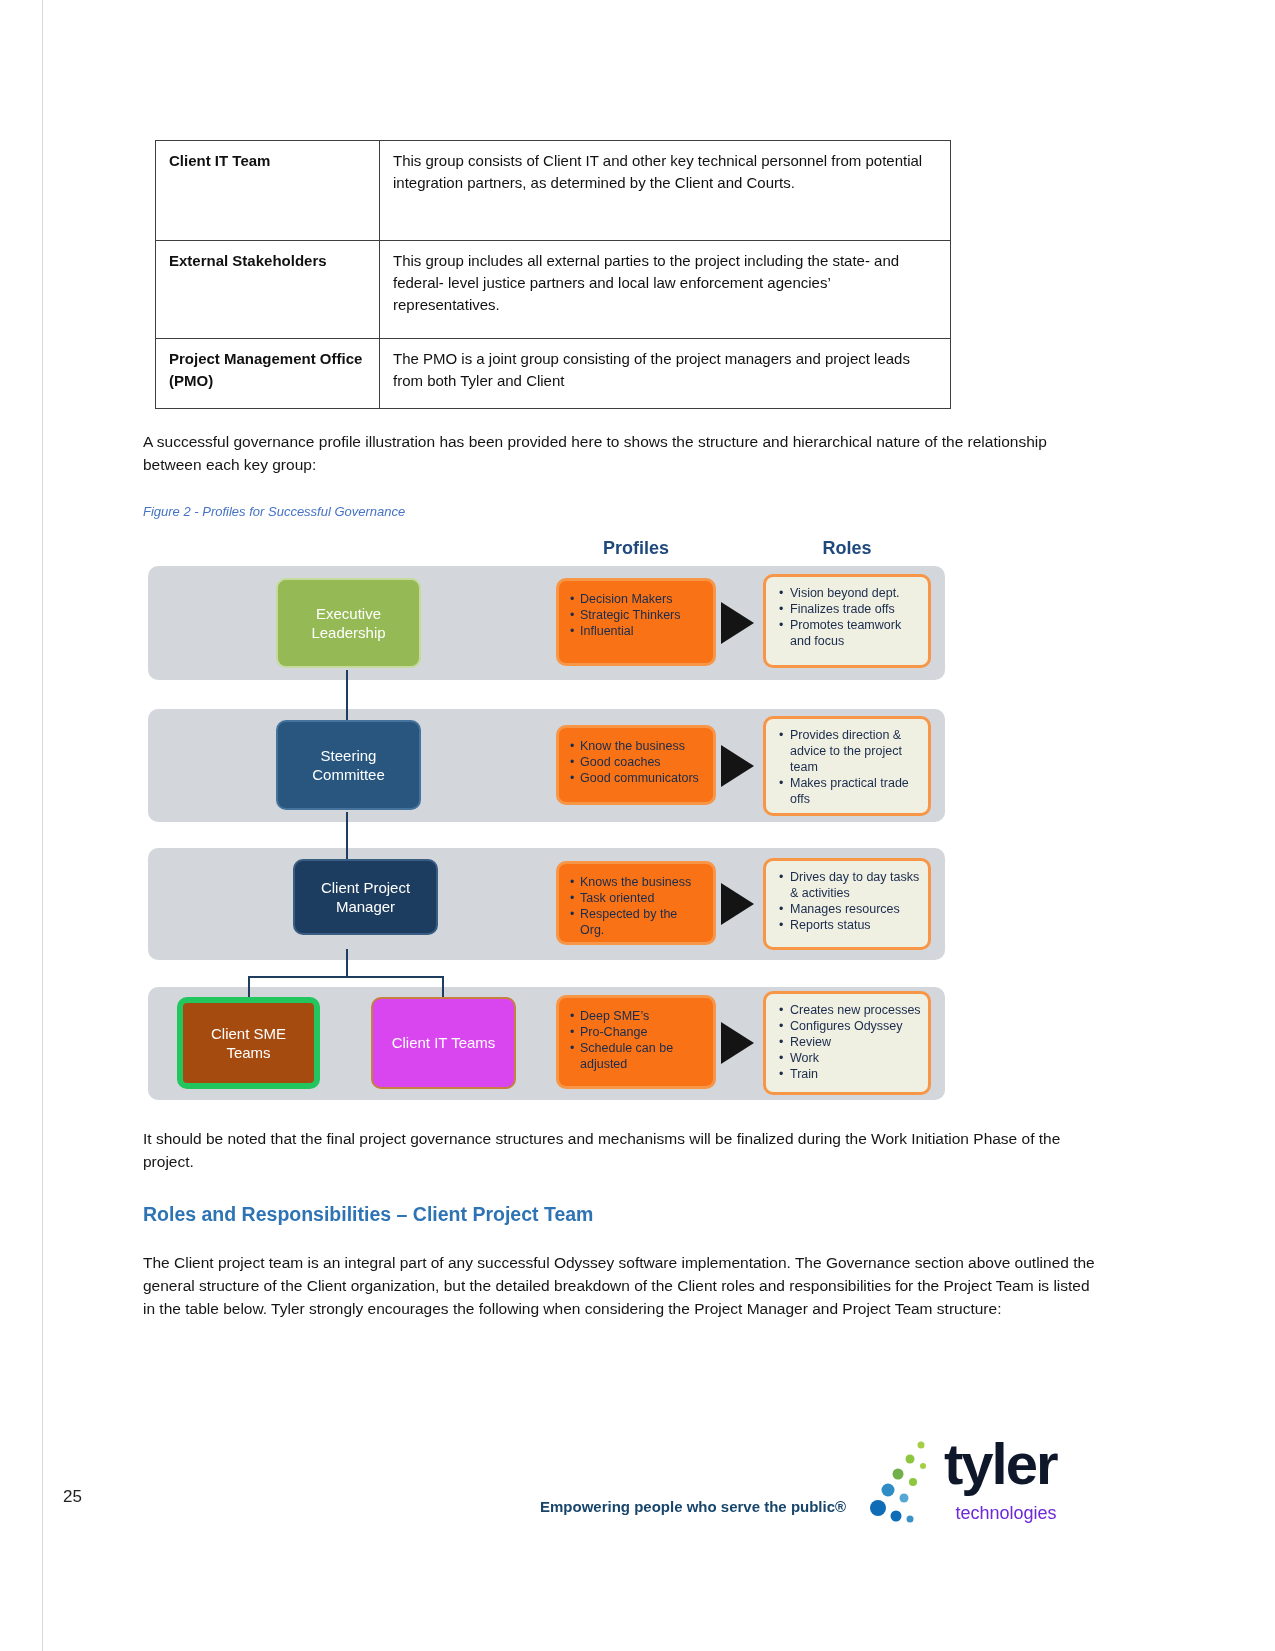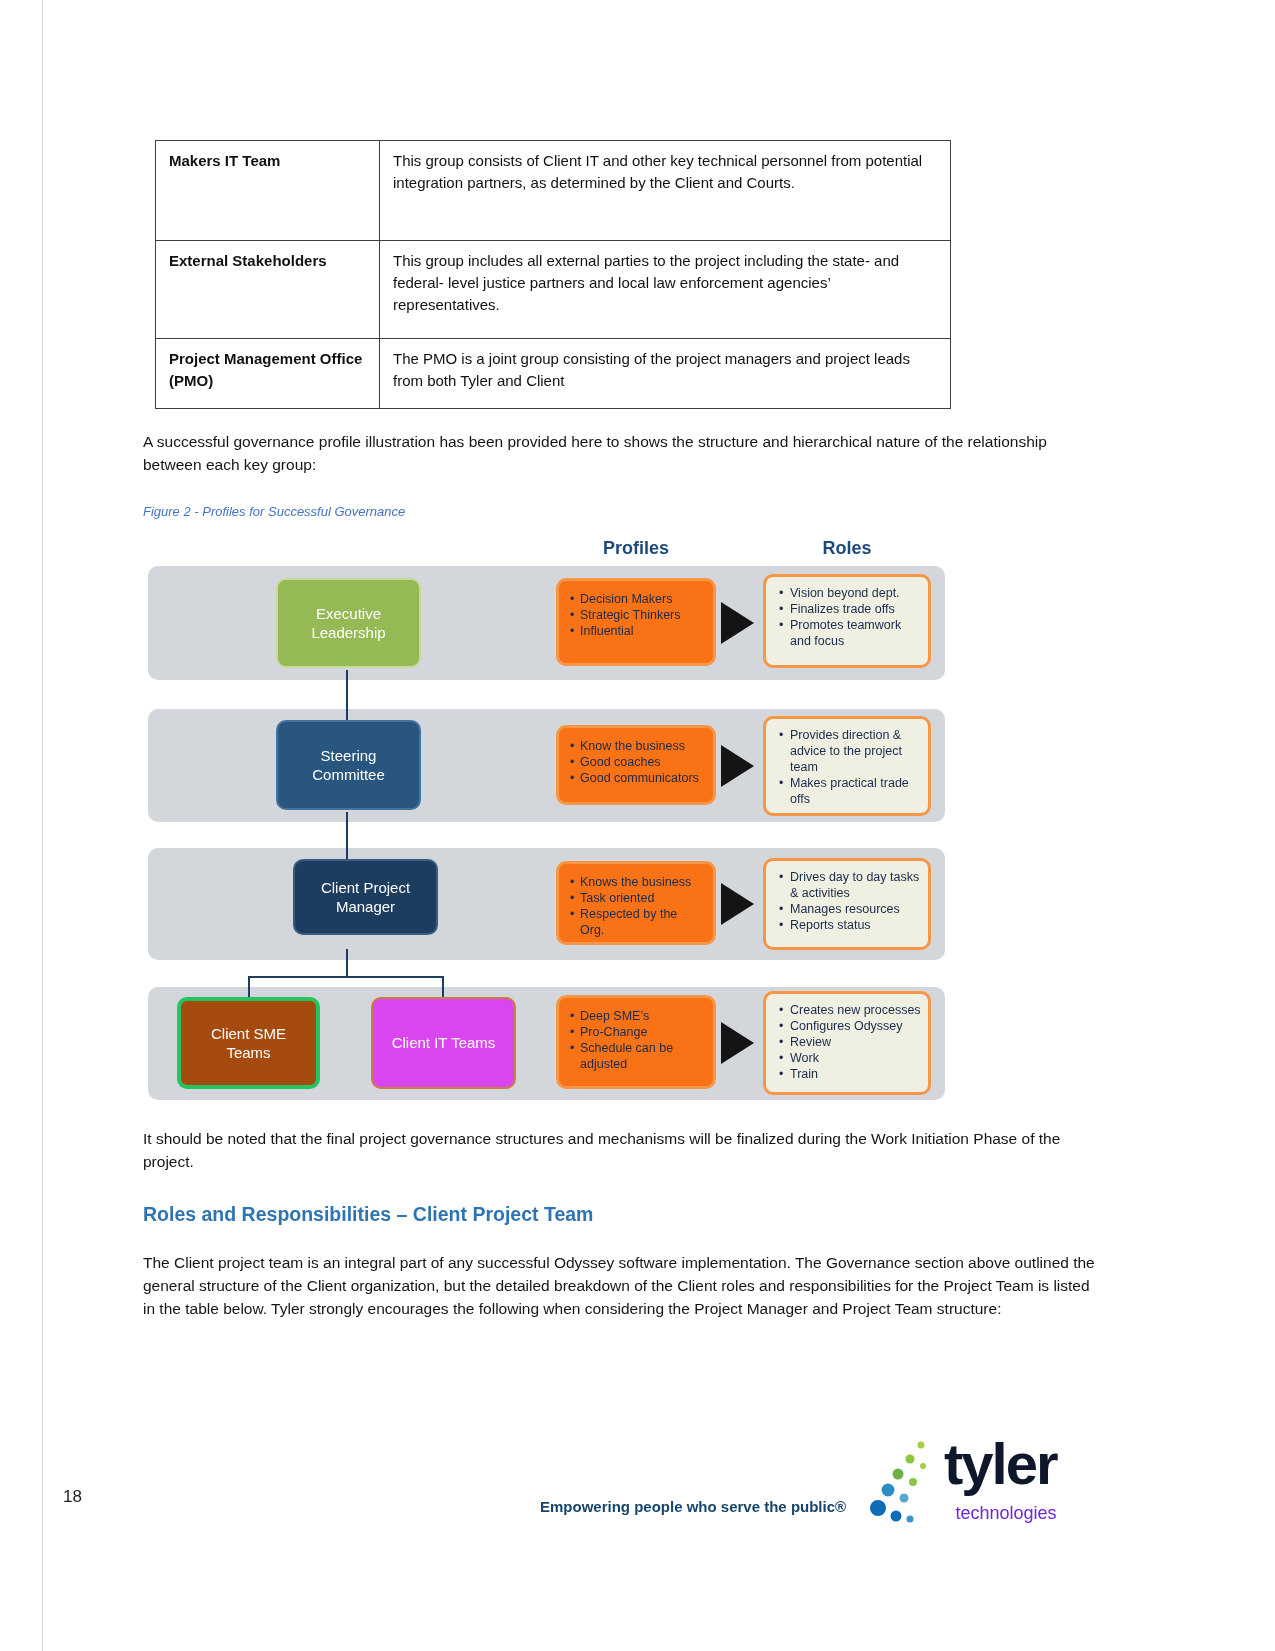--- a/index.html
+++ b/index.html
@@ -49,21 +49,21 @@
   .conn { position: absolute; background: #1E3D5F; }
 
   .org-box {
     position: absolute; width: 145px; border-radius: 10px;
     display: flex; align-items: center; justify-content: center; text-align: center;
     color: #fff; font-size: 15px; line-height: 1.3; padding: 4px 18px;
   }
   .org-exec     { left: 276px; top: 578px; height: 90px; background: #94B955; border: 2px solid #C5DA9B; }
   .org-steering { left: 276px; top: 720px; height: 90px; background: #28567F; border: 2px solid #44749E; }
   .org-cpm      { left: 276px; top: 859px; height: 76px; background: #1D3D60; border: 2px solid #3A5E83; margin-left: 17px; }
-  .org-sme      { left: 177px; top: 997px; height: 92px; width: 143px; background: #A64B10; border: 4px solid #22c55e; }
+  .org-sme      { left: 177px; top: 997px; height: 92px; width: 143px; background: #A64B10; border: 6px solid #22c55e; }
   .org-it       { left: 371px; top: 997px; height: 92px; width: 145px; background: #d946ef; border: 2px solid #C77F3F; }
 
   .profiles-box {
     position: absolute; left: 556px; width: 160px; background: #f97316;
     border: 3px solid #F79646; border-radius: 10px; padding: 10px 8px 6px 10px;
     font-size: 12.5px; color: #1A2B4C;
   }
   .pbox1 { top: 578px; height: 88px; }
   .pbox2 { top: 725px; height: 80px; }
   .pbox3 { top: 861px; height: 84px; }
@@ -102,21 +102,21 @@
 </head>
 <body>
 
 <div class="page">
   <div class="margin-line"></div>
 
 
   <table class="glossary">
     <tbody>
       <tr class="r1">
-        <td class="term">Makers IT Team</td>
+        <td class="term">Client IT Team</td>
         <td class="def">This group consists of Client IT and other key technical personnel from potential integration partners, as determined by the Client and Courts.</td>
       </tr>
       <tr class="r2">
         <td class="term">External Stakeholders</td>
         <td class="def">This group includes all external parties to the project including the state- and federal- level justice partners and local law enforcement agencies’ representatives.</td>
       </tr>
       <tr class="r3">
         <td class="term">Project Management Office (PMO)</td>
         <td class="def">The PMO is a joint group consisting of the project managers and project leads from both Tyler and Client</td>
       </tr>
@@ -219,21 +219,21 @@
       <li>Review</li>
       <li>Work</li>
       <li>Train</li>
     </ul>
   </div>
 
   <p class="para note">It should be noted that the final project governance structures and mechanisms will be finalized during the Work Initiation Phase of the project.</p>
   <h2 class="section-heading">Roles and Responsibilities – Client Project Team</h2>
   <p class="para body-para">The Client project team is an integral part of any successful Odyssey software implementation. The Governance section above outlined the general structure of the Client organization, but the detailed breakdown of the Client roles and responsibilities for the Project Team is listed in the table below. Tyler strongly encourages the following when considering the Project Manager and Project Team structure:</p>
 
-  <div class="page-number">18</div>
+  <div class="page-number">25</div>
   <div class="tagline">Empowering people who serve the public®</div>
   <div class="logo">
     <svg width="78" height="100" viewBox="0 0 78 100">
       <circle cx="18" cy="80" r="8" fill="#0F6CB6"></circle>
       <circle cx="36" cy="88" r="5.5" fill="#0F6CB6"></circle>
       <circle cx="50" cy="91" r="3.5" fill="#3A92C8"></circle>
       <circle cx="28" cy="62" r="6.5" fill="#2F8CC5"></circle>
       <circle cx="44" cy="70" r="4.5" fill="#57A7D4"></circle>
       <circle cx="38" cy="46" r="5.5" fill="#6FB049"></circle>
       <circle cx="53" cy="54" r="4" fill="#8DC63F"></circle>

